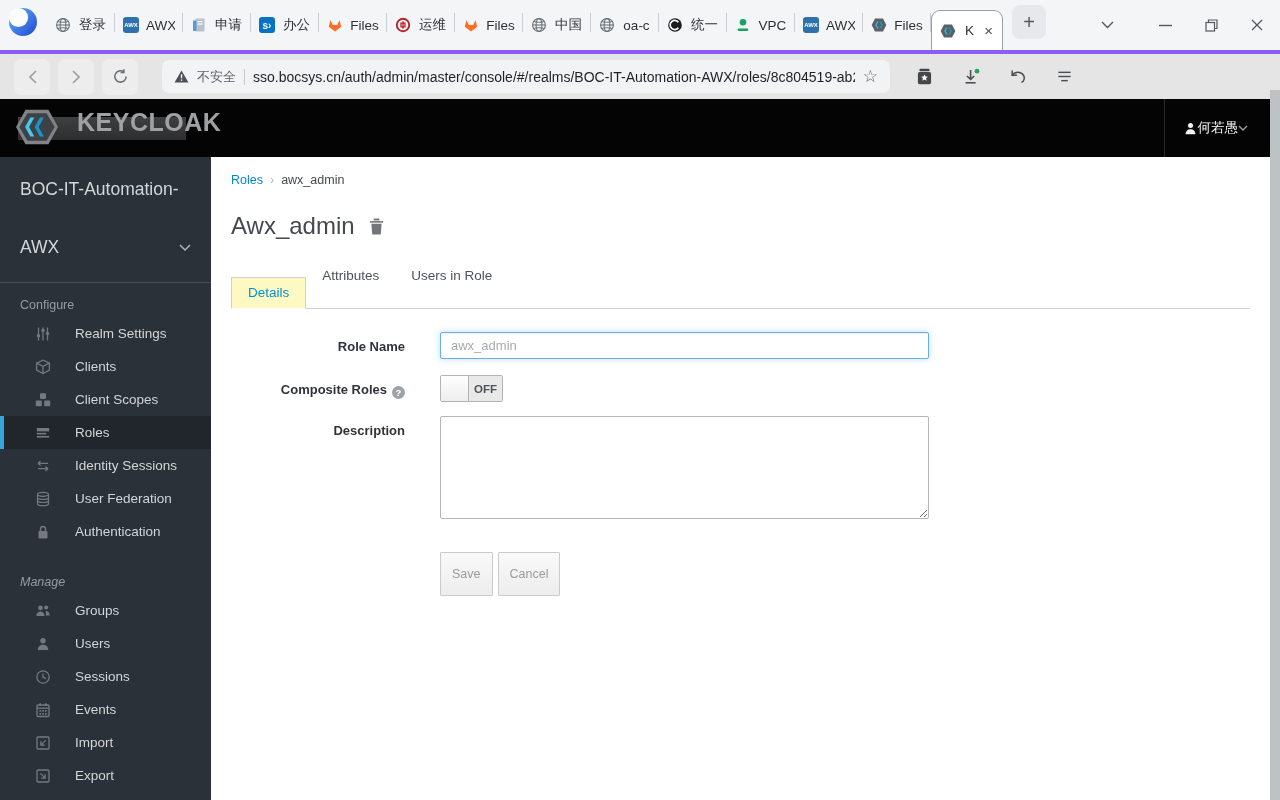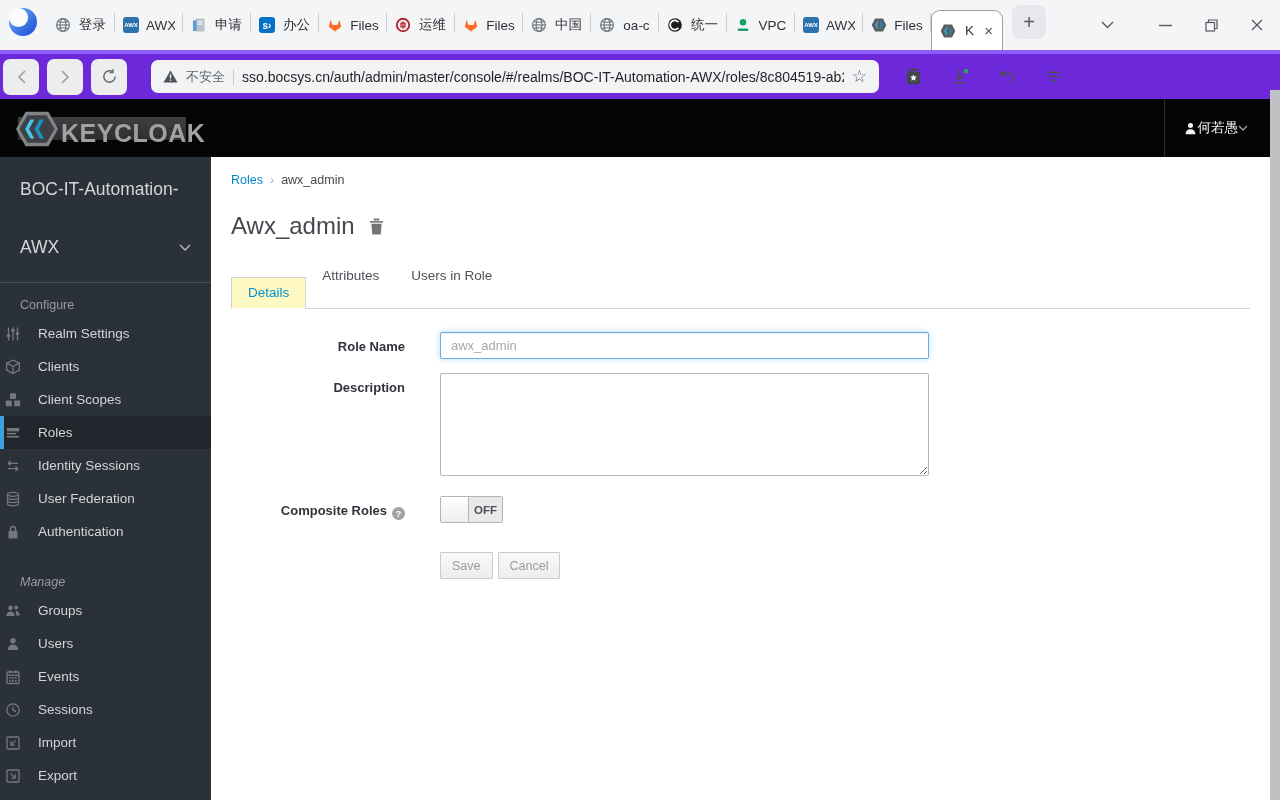--- a/index.html
+++ b/index.html
@@ -21,52 +21,52 @@
   .btab.active { background:#fff; border:1px solid #9aa0a6; border-bottom:none;
     border-radius:9px 9px 0 0; align-self:flex-end; height:40px; z-index:3; width:72px; }
   .tab-close { font-size:15px; color:#4d5156; line-height:1; padding:0 1px; cursor:pointer; }
   .newtab { width:34px; height:34px; margin:5px 0 0 9px; border-radius:8px; background:#e6e8eb;
     display:flex; align-items:center; justify-content:center; font-size:20px; color:#55595e; cursor:pointer; }
   .win-controls { margin-left:auto; display:flex; align-items:stretch; }
   .wc { width:46px; display:flex; align-items:center; justify-content:center; cursor:pointer; }
   .wc.first { margin-right:12px; }
 
   
-  .addressbar { height:45px; background:#6d28d9; display:flex; align-items:center; padding-left:3px; }
+  .addressbar { height:45px; background:#e5e5e5; display:flex; align-items:center; padding-left:14px; }
   .navbtn { width:36px; height:36px; border-radius:7px; background:#ededee; margin-right:8px;
     display:flex; align-items:center; justify-content:center; cursor:pointer; flex-shrink:0; }
   .urlpill { margin-left:16px; width:728px; height:33px; background:#f1f3f5; border-radius:7px;
     display:flex; align-items:center; padding:0 12px; gap:8px; }
   .sec-label { font-size:13px; color:#5f6368; white-space:nowrap; }
   .pill-div { width:1px; height:16px; background:#c6cacd; }
   .url-text { font-size:14px; color:#1f2124; white-space:nowrap; overflow:hidden; flex:1; }
   .star { margin-left:auto; font-size:17px; color:#5f6368; cursor:pointer; }
   .bar-icons { display:flex; align-items:center; gap:29px; margin-left:26px; }
   .bar-icons > span { cursor:pointer; display:flex; }
 
   
   .pagewrap { width:1270px; }
   .kc-header { height:58px; background:#040404; display:flex; align-items:center; position:relative; }
-  .brand { display:flex; align-items:flex-end; margin-left:16px; position:relative; height:40px; }
+  .brand { display:flex; align-items:flex-start; margin-left:16px; position:relative; height:40px;gap:16px; }
   .brand-band { position:absolute; left:2px; top:9px; width:168px; height:23px;
     background:linear-gradient(#85878a,#5f6164); opacity:.45; }
   .brand svg { position:relative; }
   .brand-text { position:relative; font-size:25px; font-weight:bold; letter-spacing:.5px;
     color:#9fa1a3; margin-left:3px; }
   .user-box { margin-left:auto; height:100%; border-left:1px solid #2c2c2c; padding:0 22px 0 18px;
     display:flex; align-items:center; gap:0; font-size:13.5px; color:#fbfbfb; cursor:pointer; }
 
   
   .bodyrow { display:flex; height:652px; }
   .sidebar { width:211px; background:#2a3138; flex-shrink:0; }
   .realm-box { padding:22px 20px 0; font-size:17.5px; color:#d4d6d8; }
   .realm-l2 { margin-top:37px; display:flex; justify-content:space-between; align-items:center; cursor:pointer; }
   .side-div { margin-top:24px; border-top:1px solid #474e55; }
   .sec-head { margin:15px 0 5px 20px; font-size:12.5px; color:#979ba0; }
-  .snav-item { height:33px; display:flex; align-items:center; gap:16px;
+  .snav-item { height:33px; display:flex; align-items:center; padding-left:30px; gap:23px;
     font-size:13.5px; color:#d3d5d7; border-left:4px solid transparent; cursor:pointer; }
   .snav-item .sicon { width:18px; display:flex; justify-content:center; }
   .snav-item.active { background:#20262c; border-left-color:#39a5dc; }
   .sec-gap { margin-top:27px;font-style:italic; }
 
   .main { flex:1; background:#fff; padding:0 20px; }
   .breadcrumb { margin-top:16px; font-size:12.5px; display:flex; gap:7px; align-items:center; }
   .bc-link { color:#0088ce; cursor:pointer; }
   .bc-sep { color:#aeb1b4; }
   .bc-cur { color:#46494d; }
@@ -90,21 +90,21 @@
     font-size:13px; color:#333; resize:both; font-family:"Liberation Sans",sans-serif; }
   .help { display:inline-flex; width:13px; height:13px; border-radius:50%; background:#9ea2a7;
     color:#fff; font-size:9.5px; font-weight:bold; align-items:center; justify-content:center;
     margin-left:5px; vertical-align:-2px; }
   .toggle { width:63px; height:27px; border:1px solid #b3b3b3; border-radius:2px; display:flex;
     overflow:hidden; background:#fff; cursor:pointer; }
   .t-handle { width:28px; border-right:1px solid #b3b3b3; background:linear-gradient(#fff,#ededed); }
   .t-off { flex:1; display:flex; align-items:center; justify-content:center; font-size:11.5px;
     font-weight:bold; color:#4d5258; background:#e9e9e9; }
   .btn-row { margin-left:209px; margin-top:29px; display:flex; gap:5px; }
-  .kbtn { height:27px; padding:0 11px; background:linear-gradient(#f9f9f9,#ededed);
+  .kbtn { height:44px; padding:0 11px; background:linear-gradient(#f9f9f9,#ededed);
     border:1px solid #cbcbcb; border-radius:1px; font-size:12.5px; color:#9a9a9a;
     display:flex; align-items:center; cursor:pointer; font-family:"Liberation Sans",sans-serif; }
 
   .scrollbar { position:absolute; right:0; top:90px; width:10px; height:710px; background:#bfc2c4; }
 
   .fav-awx { width:16px; height:16px; border-radius:3px; background:#2d72ad; color:#fff;
     font-size:6px; font-weight:bold; display:flex; align-items:center; justify-content:center; }
   .fav-sp { width:16px; height:16px; border-radius:3px; background:#0572c6; color:#fff;
     font-size:10px; font-weight:bold; display:flex; align-items:center; justify-content:center; }
 </style>
@@ -476,49 +476,49 @@
               <span class="sicon">
                 <svg width="16" height="16" viewBox="0 0 16 16" fill="#75797e">
                   <circle cx="8" cy="4.8" r="2.7"></circle>
                   <path d="M2.8 14 c0-3.4 2.3-5.2 5.2-5.2 s5.2 1.8 5.2 5.2z"></path>
                 </svg>
               </span>
               <span>Users</span>
             </div>
             <div class="snav-item">
               <span class="sicon">
+                <svg width="16" height="16" viewBox="0 0 16 16" fill="none" stroke="#75797e" stroke-width="1.3">
+                  <circle cx="8" cy="8" r="6.2"></circle>
+                  <path d="M8 4.4 V8 L11 9.6"></path>
+                </svg>
+              </span>
+              <span>Sessions</span>
+            </div>
+            <div class="snav-item">
+              <span class="sicon">
                 <svg width="16" height="16" viewBox="0 0 16 16">
                   <rect x="2" y="3" width="12" height="11.5" rx="1" fill="none" stroke="#75797e" stroke-width="1.3"></rect>
                   <line x1="2" y1="6.2" x2="14" y2="6.2" stroke="#75797e" stroke-width="1.3"></line>
                   <rect x="4.4" y="1.3" width="1.6" height="2.6" fill="#75797e"></rect>
                   <rect x="10" y="1.3" width="1.6" height="2.6" fill="#75797e"></rect>
                   <g fill="#75797e">
                     <rect x="4.4" y="8" width="1.7" height="1.7"></rect>
                     <rect x="7.2" y="8" width="1.7" height="1.7"></rect>
                     <rect x="10" y="8" width="1.7" height="1.7"></rect>
                     <rect x="4.4" y="11" width="1.7" height="1.7"></rect>
                     <rect x="7.2" y="11" width="1.7" height="1.7"></rect>
                     <rect x="10" y="11" width="1.7" height="1.7"></rect>
                   </g>
                 </svg>
               </span>
               <span>Events</span>
             </div>
             <div class="snav-item">
               <span class="sicon">
                 <svg width="16" height="16" viewBox="0 0 16 16" fill="none" stroke="#75797e" stroke-width="1.3">
-                  <circle cx="8" cy="8" r="6.2"></circle>
-                  <path d="M8 4.4 V8 L11 9.6"></path>
-                </svg>
-              </span>
-              <span>Sessions</span>
-            </div>
-            <div class="snav-item">
-              <span class="sicon">
-                <svg width="16" height="16" viewBox="0 0 16 16" fill="none" stroke="#75797e" stroke-width="1.3">
                   <rect x="2" y="2" width="12" height="12" rx="1"></rect>
                   <path d="M10.6 5.4 L5.9 10.1 M5.9 6.3 V10.1 H9.7"></path>
                 </svg>
               </span>
               <span>Import</span>
             </div>
             <div class="snav-item">
               <span class="sicon">
                 <svg width="16" height="16" viewBox="0 0 16 16" fill="none" stroke="#75797e" stroke-width="1.3">
                   <rect x="2" y="2" width="12" height="12" rx="1"></rect>
@@ -551,37 +551,37 @@
             <div class="ktab">Attributes</div>
             <div class="ktab">Users in Role</div>
           </div>
         <div class="form">
           <div class="frow">
             <div class="flabel">Role Name</div>
             <div class="fctl">
               <input class="role-input" value="awx_admin" style="">
             </div>
           </div>
-          <div class="frow">
-            <div class="flabel">Description</div>
-            <div class="fctl">
-              <textarea class="desc-area" style=""></textarea>
-            </div>
-          </div>
           <div class="frow" style="margin-top:16px">
             <div class="flabel">
               <span>Composite Roles</span><span class="help">?</span>
             </div>
             <div class="fctl">
               <div class="toggle">
                 <div class="t-handle"></div>
                 <div class="t-off">OFF</div>
               </div>
             </div>
           </div>
+          <div class="frow">
+            <div class="flabel">Description</div>
+            <div class="fctl">
+              <textarea class="desc-area" style=""></textarea>
+            </div>
+          </div>
           <div class="btn-row">
             <button class="kbtn">Save</button>
             <button class="kbtn">Cancel</button>
           </div>
         </div>
       </div>
     </div>
   </div>
 
   <div class="scrollbar"></div>

